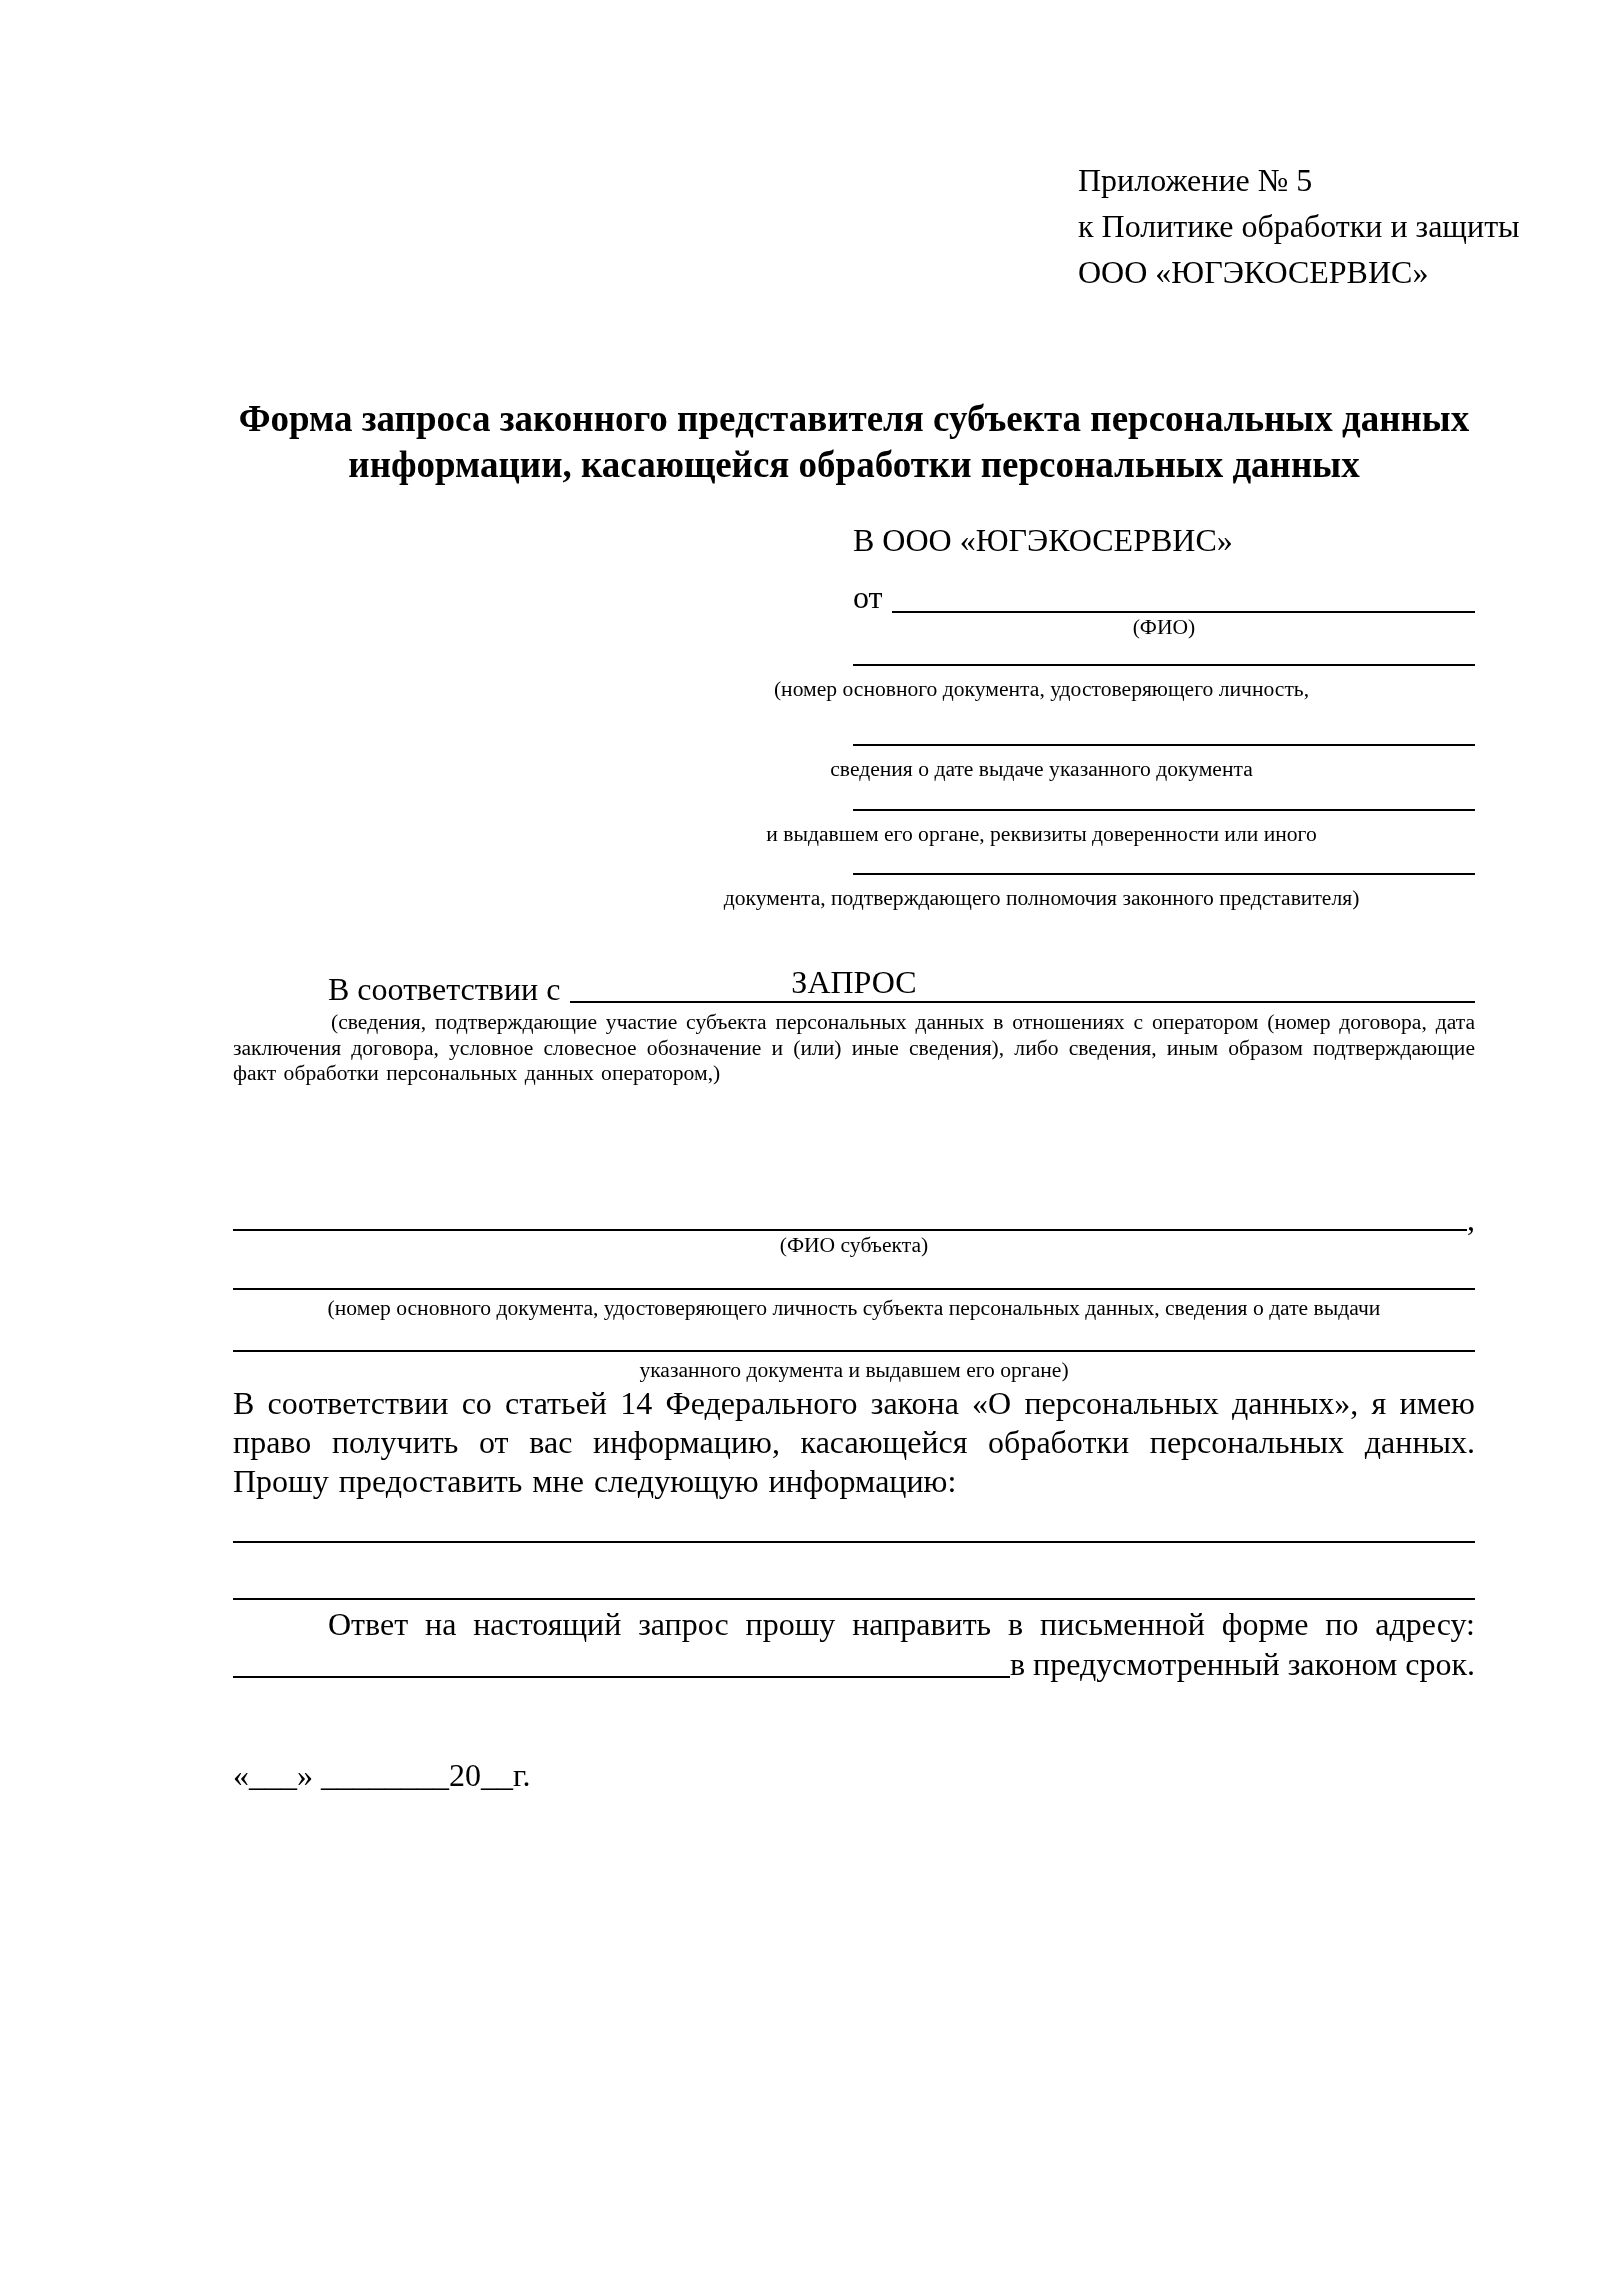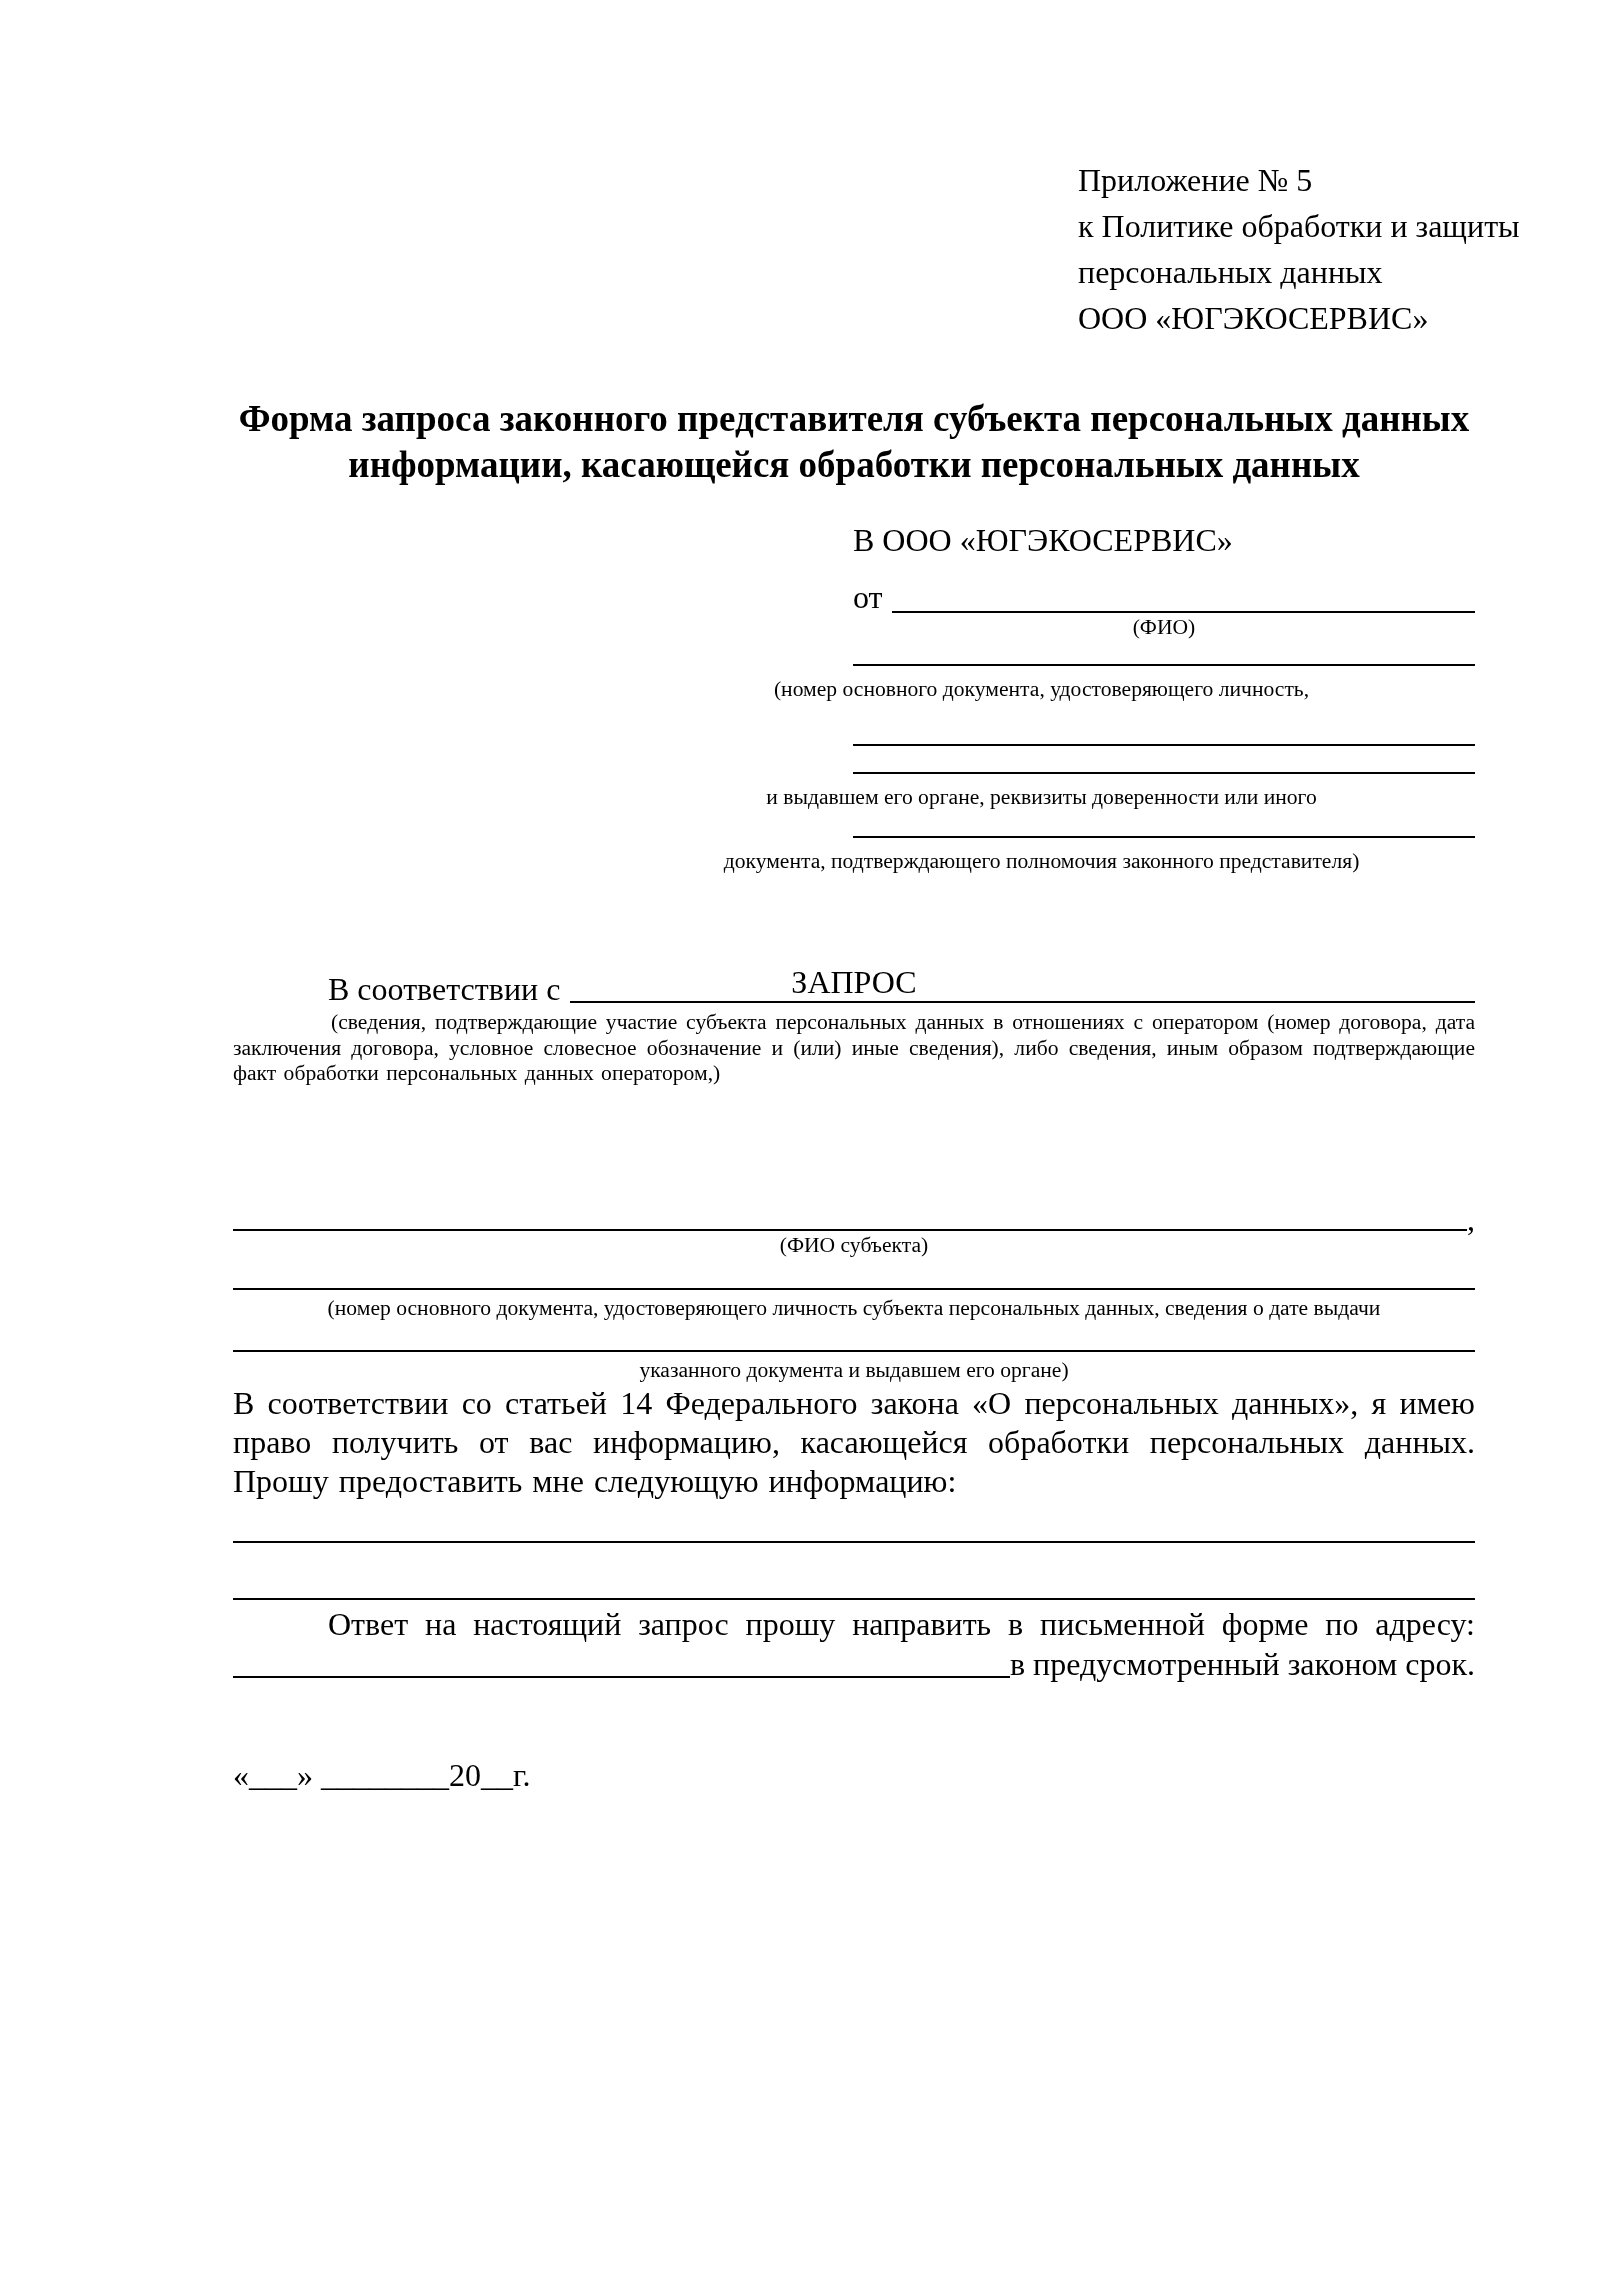--- a/index.html
+++ b/index.html
@@ -70,39 +70,39 @@
   .sig span{font-size:32px;line-height:39px;white-space:nowrap;}
 </style>
 </head>
 <body>
 
 <div class="page">
 
   <div class="appendix">
     <div>Приложение № 5</div>
     <div>к Политике обработки и защиты</div>
-    <div>персональных данных</div>
     <div>ООО «ЮГЭКОСЕРВИС»</div>
   </div>
 
   <div class="title">
     <div class="nowrap">Форма запроса законного представителя субъекта персональных данных</div>
     <div class="nowrap">информации, касающейся обработки персональных данных</div>
   </div>
 
   <div class="addr">
     <div class="addr-to">В ООО «ЮГЭКОСЕРВИС»</div>
     <div class="addr-from">
       <span>от</span>
       <div class="fill"></div>
     </div>
     <div class="addr-cap">(ФИО)</div>
     <div class="addr-blank mt24"></div>
     <div class="addr-cap wide mt7">(номер основного документа, удостоверяющего личность,</div>
     <div class="addr-blank mt42"></div>
+    <div class="addr-cap wide mt7">сведения о дате выдаче указанного документа</div>
     <div class="addr-blank mt27"></div>
     <div class="addr-cap wide mt7">и выдавшем его органе, реквизиты доверенности или иного</div>
     <div class="addr-blank mt26"></div>
     <div class="addr-cap wide mt7">документа, подтверждающего полномочия законного представителя)</div>
   </div>
 
   <div class="abs zapros">ЗАПРОС</div>
 
   <div class="abs opening">
     <span>В соответствии с</span>

